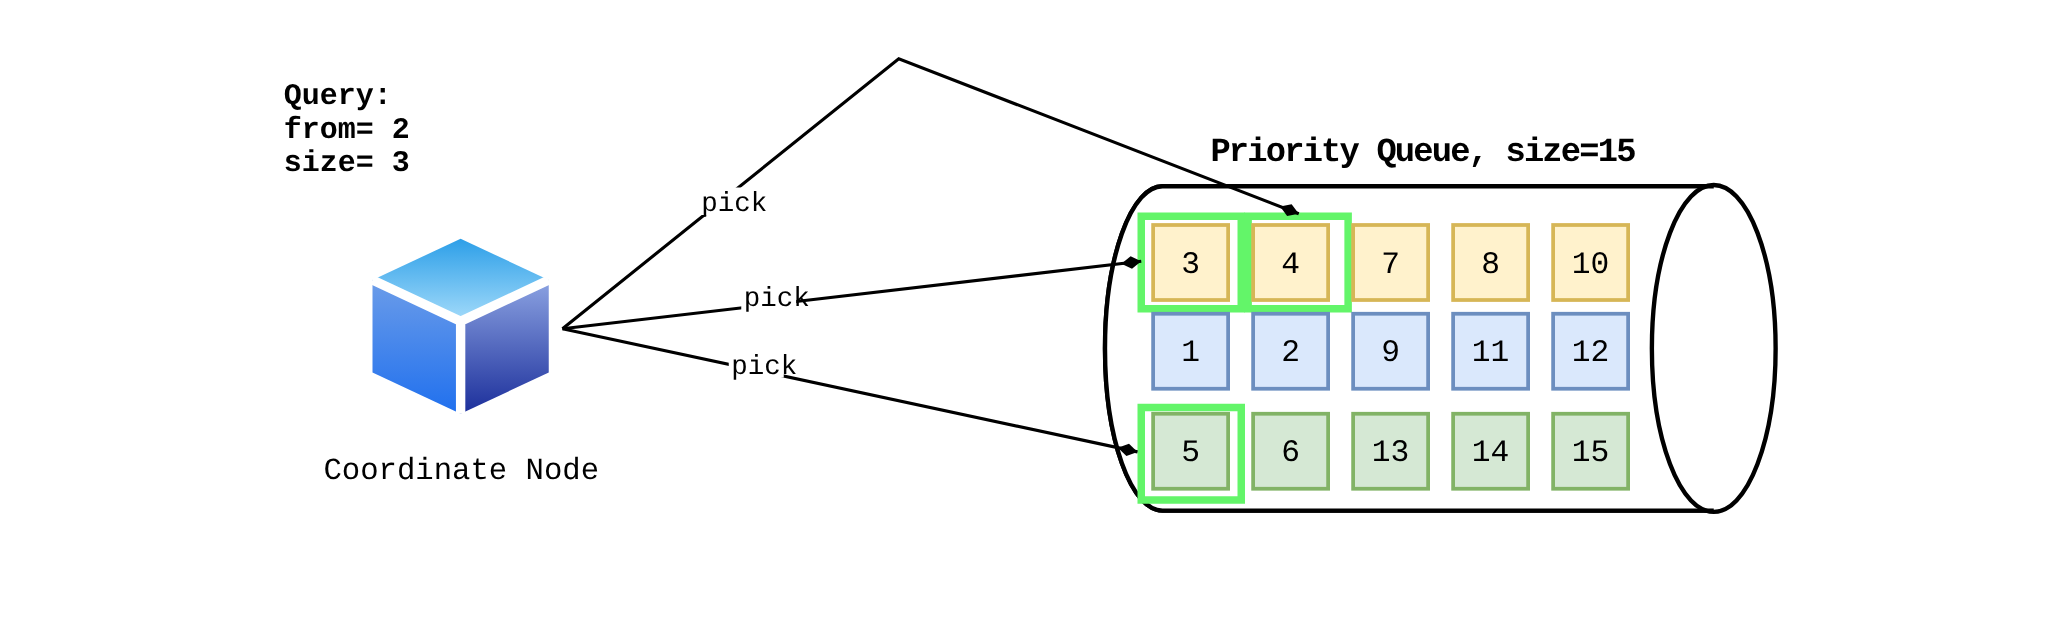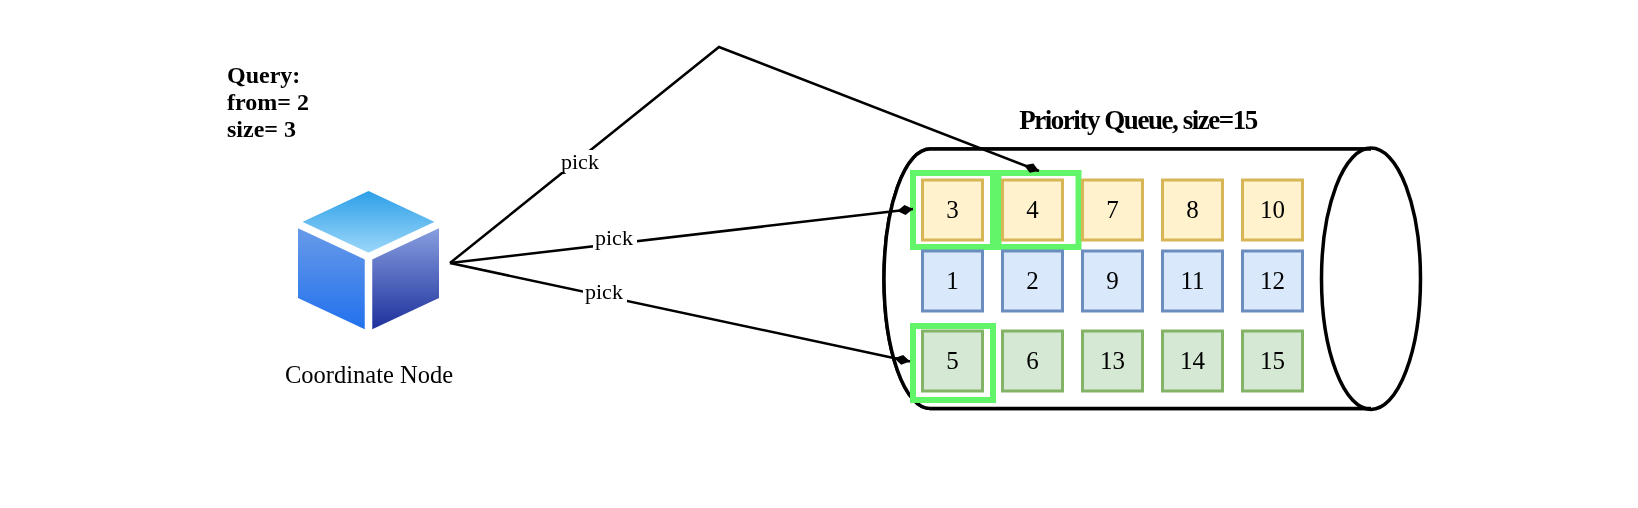--- a/index.html
+++ b/index.html
@@ -1,17 +1,17 @@
 <!DOCTYPE html>
 <html><head>
 <meta charset="utf-8">
 <style>
   html,body{margin:0;padding:0;background:#ffffff;}
   #canvas{position:relative;width:1638px;height:473px;background:#ffffff;overflow:hidden;
-    font-family:Liberation Serif, serif;}
+    font-family:Liberation Mono, monospace;}
 </style>
 </head>
 <body>
 <div id="canvas">
 <svg width="1638" height="508" viewBox="0 0 1638 508">
   <defs>
     <linearGradient id="gTop" x1="0" y1="0" x2="0" y2="1">
       <stop offset="0" stop-color="#2D9FE8"></stop>
       <stop offset="1" stop-color="#A3DBFA"></stop>
     </linearGradient>

